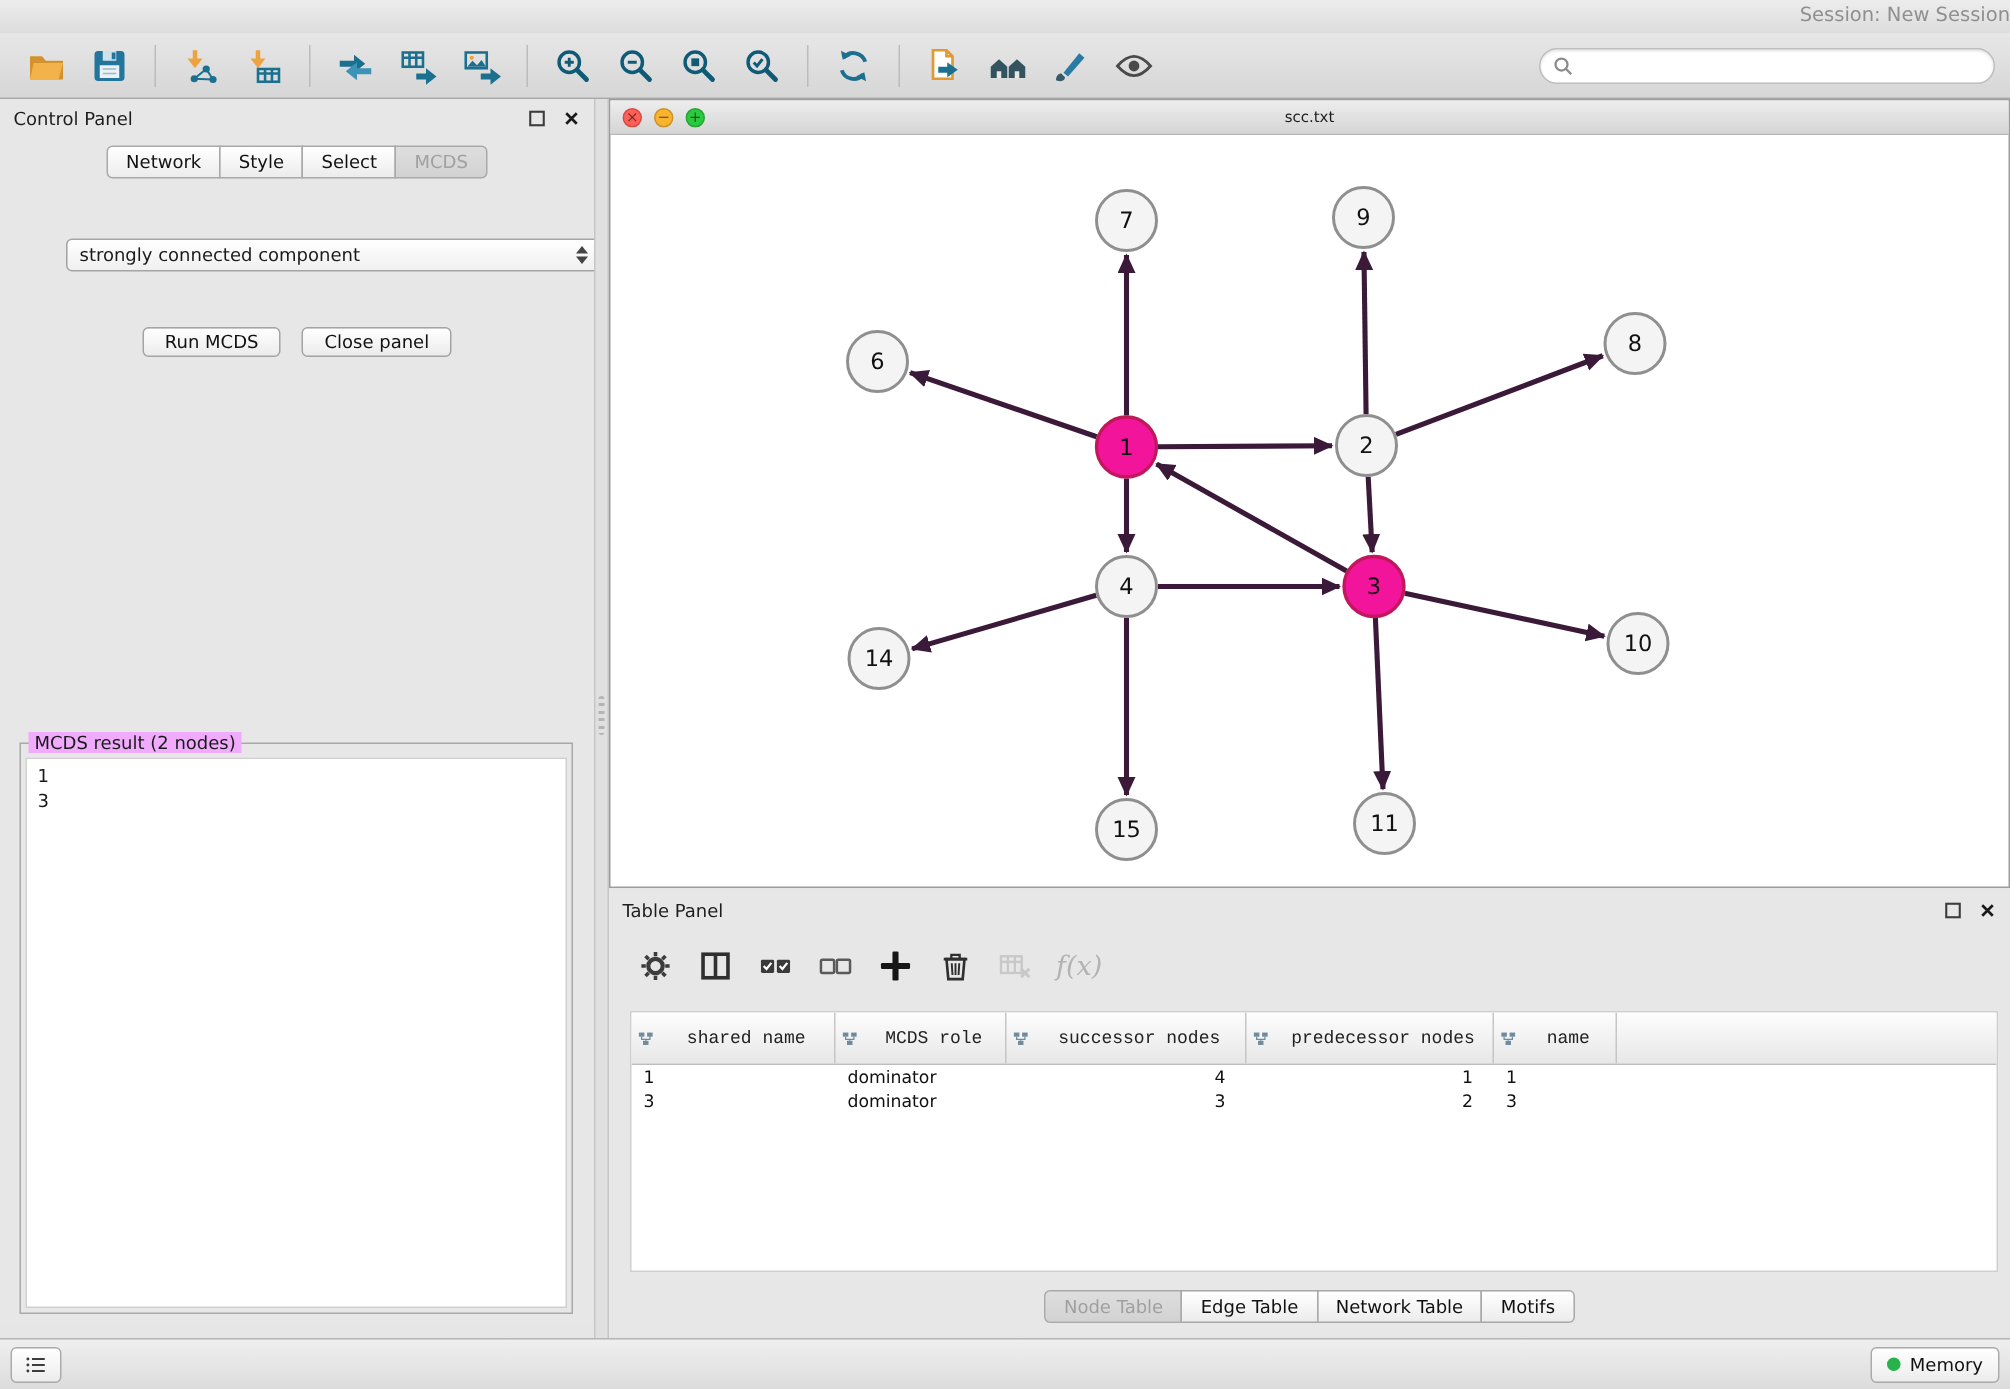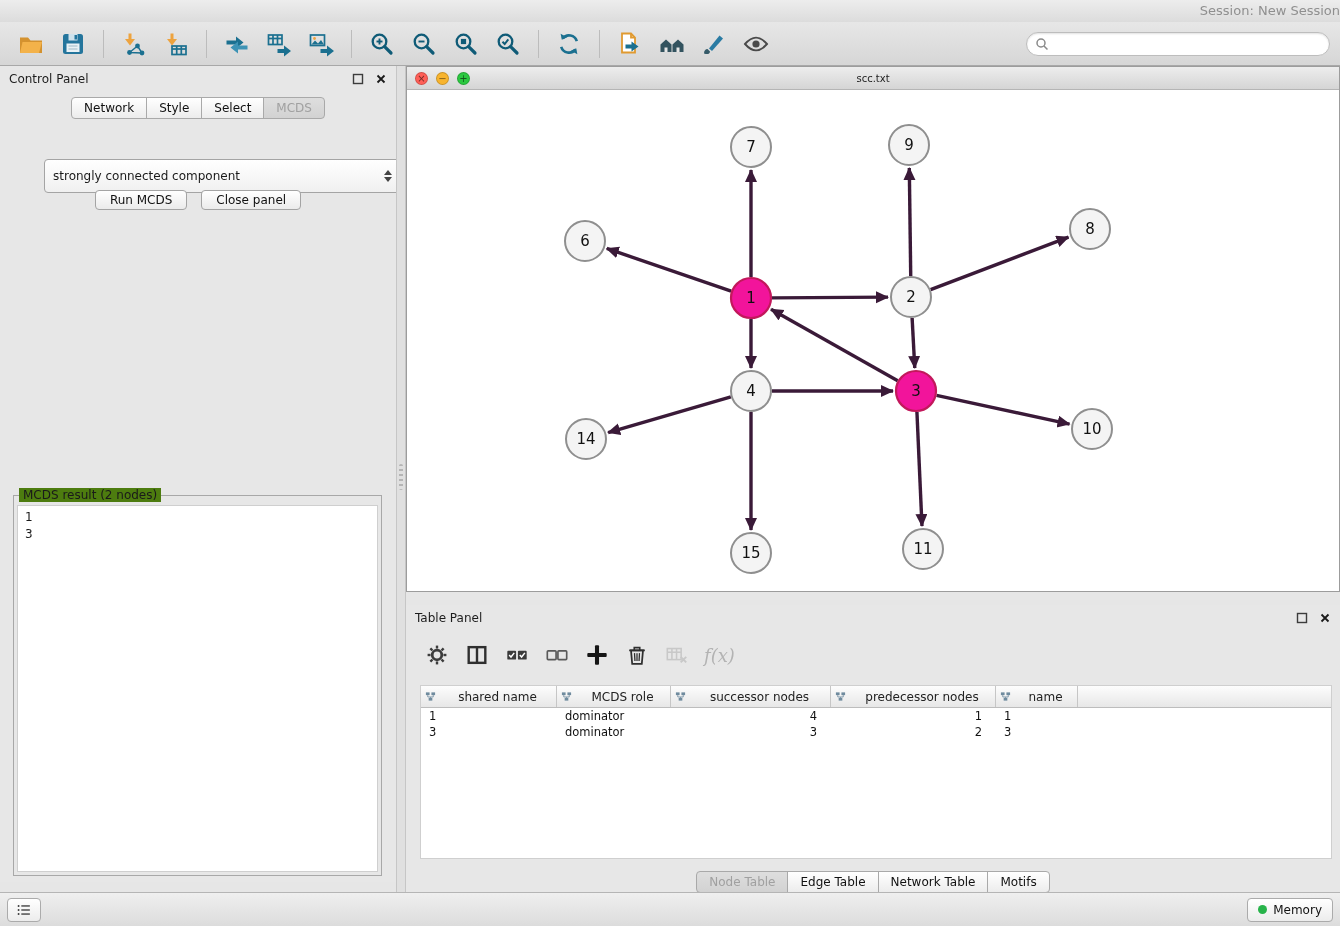--- a/index.html
+++ b/index.html
@@ -38,31 +38,31 @@
   .seg-tab:first-child{border-radius:4px 0 0 4px;margin-left:0;}
   .seg-tab:last-child{border-radius:0 4px 4px 0;}
   .seg-tab.selected{background:linear-gradient(#dedede,#d2d2d2);color:#a0a0a0;}
 
   
   .control-panel{position:absolute;left:0;top:66px;width:396px;height:816px;background:#e7e7e7;}
   .cp-tabs{position:absolute;top:31px;left:0;right:0;}
   .opt-label{position:absolute;top:71px;left:0;right:0;text-align:center;font-size:12.5px;}
   .dropdown{position:absolute;top:93px;left:44px;width:357px;height:22px;box-sizing:border-box;
     background:linear-gradient(#ffffff,#f0f0f0);border:1px solid #a4a4a4;border-radius:4px;
-    display:flex;align-items:center;padding:16px 8px;font-size:12px;text-align:right;}
+    display:flex;align-items:center;padding:4px 8px;font-size:12px;text-align:right;}
   .dd-arrows{margin-left:auto;display:flex;flex-direction:column;align-items:center;}
   .arr-up{width:0;height:0;border-left:4px solid transparent;border-right:4px solid transparent;
     border-bottom:5px solid #444;margin-bottom:2px;}
   .arr-down{width:0;height:0;border-left:4px solid transparent;border-right:4px solid transparent;
     border-top:5px solid #444;}
   .btn-row{position:absolute;top:124px;left:0;right:0;display:flex;justify-content:center;gap:14px;}
   .mac-btn{border:1px solid #a4a4a4;background:linear-gradient(#ffffff,#ebebeb);border-radius:4px;
-    font-family:"DejaVu Sans","Liberation Sans",sans-serif;font-size:12px;padding:2px 14px;color:#111;}
+    font-family:"DejaVu Sans","Liberation Sans",sans-serif;font-size:12px;padding:2px 14px;color:#111;margin-top:28px;}
   .result-box{position:absolute;left:13px;right:14px;top:429px;bottom:6px;border:1px solid #a8a8a8;}
-  .result-title{position:absolute;top:-8px;left:5px;background:#4d7c0f;padding:0 4px;font-size:12px;}
+  .result-title{position:absolute;top:-8px;left:5px;background:#f0abfc;padding:0 4px;font-size:12px;}
   .result-inner{position:absolute;left:3px;right:3px;top:9px;bottom:3px;background:#fff;
     border:1px solid #cfcfcf;padding:3px 7px;font-size:12px;line-height:17px;overflow:auto;}
 
   
   .v-splitter{position:absolute;left:396px;top:66px;width:10px;height:826px;background:#e0e0e0;
     border-left:1px solid #c6c6c6;border-right:1px solid #c6c6c6;box-sizing:border-box;}
   .grip{position:absolute;top:398px;left:2px;width:4px;height:26px;border-radius:2px;
     background:repeating-linear-gradient(#b5b5b5 0 2px,#e0e0e0 2px 5px);}
 
   
@@ -71,30 +71,30 @@
     border:1px solid #9c9c9c;box-sizing:border-box;}
   .net-titlebar{position:relative;height:22px;background:linear-gradient(#ededed,#d5d5d5);
     border-bottom:1px solid #b5b5b5;display:flex;align-items:center;}
   .net-title{position:absolute;left:0;right:0;text-align:center;font-size:10px;color:#1d1d1d;}
   .traffic{display:flex;gap:8px;padding-left:8px;position:relative;z-index:2;}
   .light{width:13px;height:13px;border-radius:50%;box-sizing:border-box;border:1px solid rgba(0,0,0,.18);
     display:flex;align-items:center;justify-content:center;font-size:10px;line-height:11px;color:rgba(0,0,0,.55);}
   #graph-svg{position:absolute;top:22px;left:0;display:block;}
 
   
-  .table-panel{position:absolute;top:539px;left:0;width:934px;height:296px;background:#e7e7e7;}
+  .table-panel{position:absolute;top:528px;left:0;width:934px;height:296px;background:#e7e7e7;}
   .tp-toolbar{position:absolute;top:30px;left:18px;height:40px;display:flex;align-items:center;gap:15px;}
   .tp-icon{display:inline-flex;width:25px;height:25px;align-items:center;justify-content:center;}
   .tp-icon.disabled{opacity:.55;}
   .fx{font-family:"DejaVu Serif","Liberation Serif",serif;font-style:italic;font-size:18px;color:#b3b3b3;}
   .table-wrap{position:absolute;left:14px;right:8px;top:80px;bottom:42px;background:#fff;
     border:1px solid #cfcfcf;overflow:hidden;}
   .table-header{display:flex;background:linear-gradient(#fdfdfd,#e7e7e7);border-bottom:1px solid #bdbdbd;}
   .th{position:relative;display:flex;align-items:center;justify-content:center;box-sizing:border-box;
-    height:21px;border-right:1px solid #c6c6c6;font-size:12px;padding:0 0 0 18px;color:#222;}
+    height:34px;border-right:1px solid #c6c6c6;font-size:12px;padding:0 0 0 18px;color:#222;font-family:Liberation Mono, monospace;}
   .col-icon{position:absolute;left:4px;display:inline-flex;}
   .tr{display:flex;height:16px;align-items:center;font-size:11.5px;color:#111;}
   .td{box-sizing:border-box;padding:0 8px;overflow:hidden;white-space:nowrap;}
   .tp-tabs{position:absolute;bottom:8px;left:0;right:0;}
 
   
   .statusbar{position:absolute;left:0;right:0;bottom:0;height:34px;box-sizing:border-box;
     background:linear-gradient(#efefef,#dcdcdc);border-top:1px solid #b5b5b5;
     display:flex;align-items:center;padding:0 7px;}
   .list-btn{width:32px;height:22px;border:1px solid #ababab;border-radius:4px;

